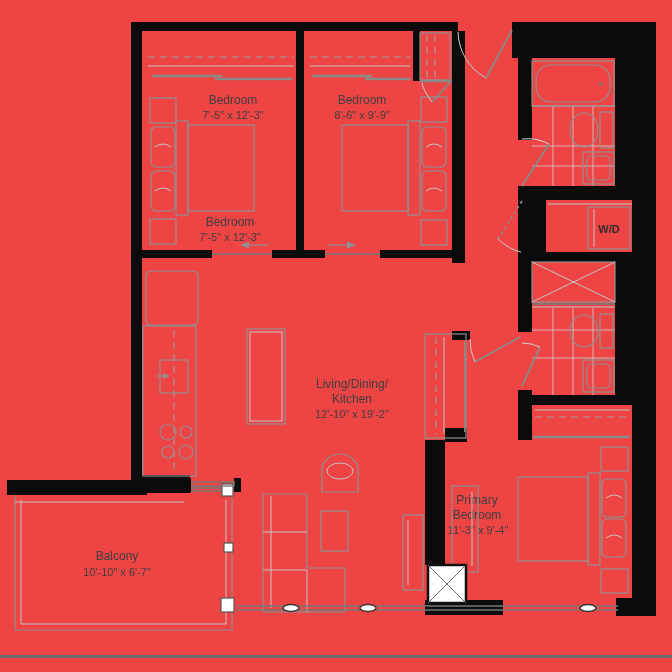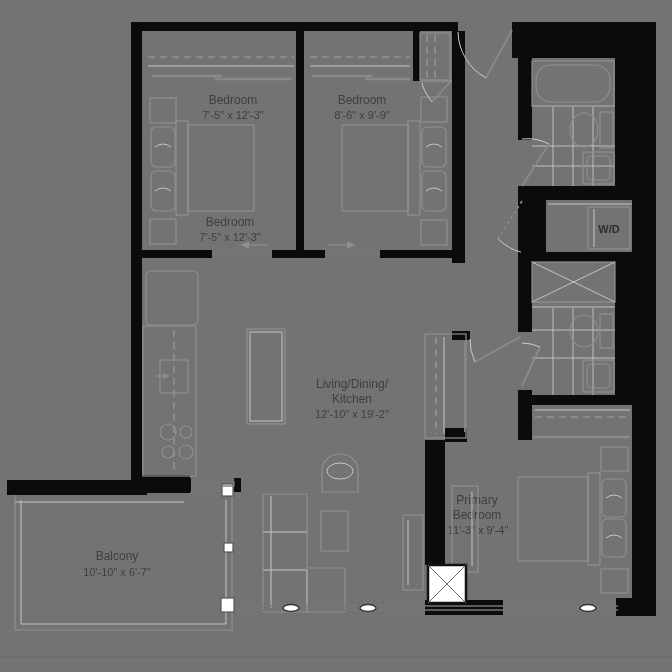--- a/index.html
+++ b/index.html
@@ -1,16 +1,16 @@
 <!DOCTYPE html>
 <html><head>
 <meta charset="utf-8">
 <style>
   html,body{margin:0;padding:0;background:#ffffff;}
-  #stage{position:relative;width:672px;height:672px;background:#737373;overflow:hidden;
+  #stage{position:relative;width:672px;height:672px;background:#ef4444;overflow:hidden;
          font-family:"Liberation Sans", sans-serif;}
   svg{position:absolute;left:0;top:0;}
   text{font-family:"Liberation Sans", sans-serif;fill:#3f3f3f;}
   .room-name{font-size:12px;}
   .room-dims{font-size:11px;}
   .wd-label{font-size:11px;font-weight:600;fill:#2e2e2e;}
   .wall{fill:#0b0b0b;stroke:none;}
   .fx{fill:none;stroke:#8f8f8f;stroke-width:1.2;}
   .fxlight{fill:none;stroke:#c4c4c4;stroke-width:1;}
   .tile{stroke:#d2d2d2;stroke-width:0.8;}

